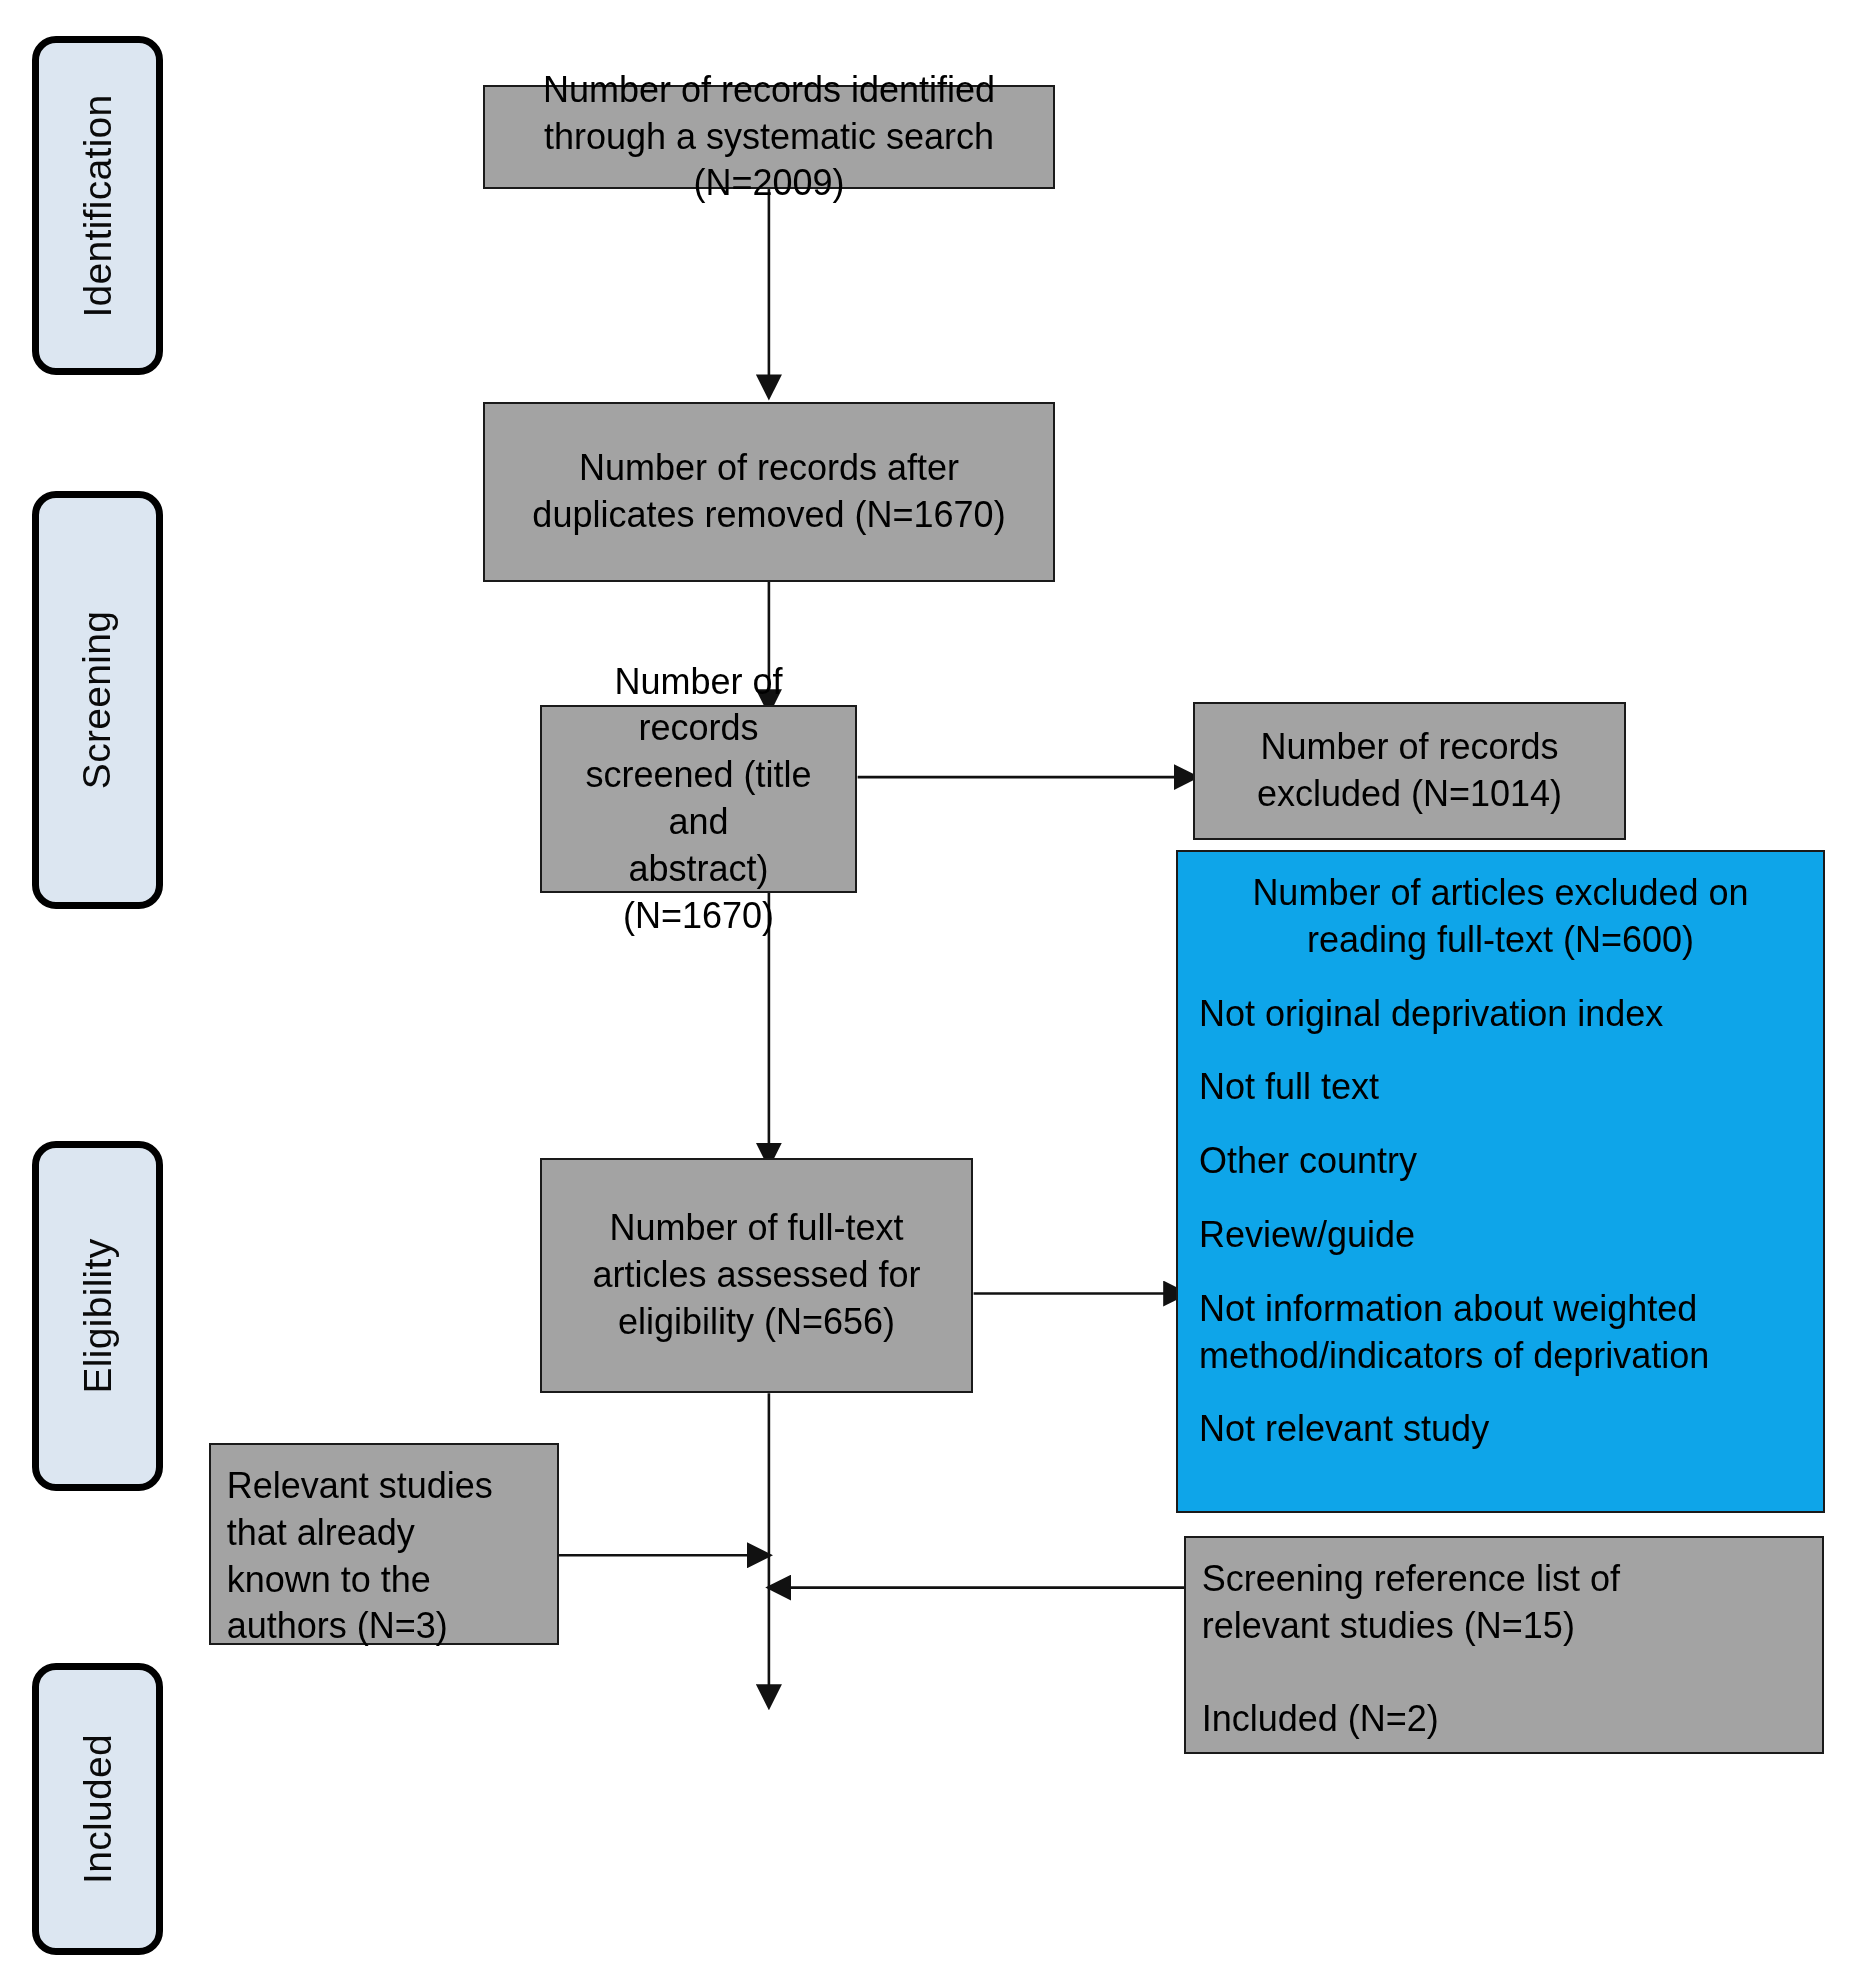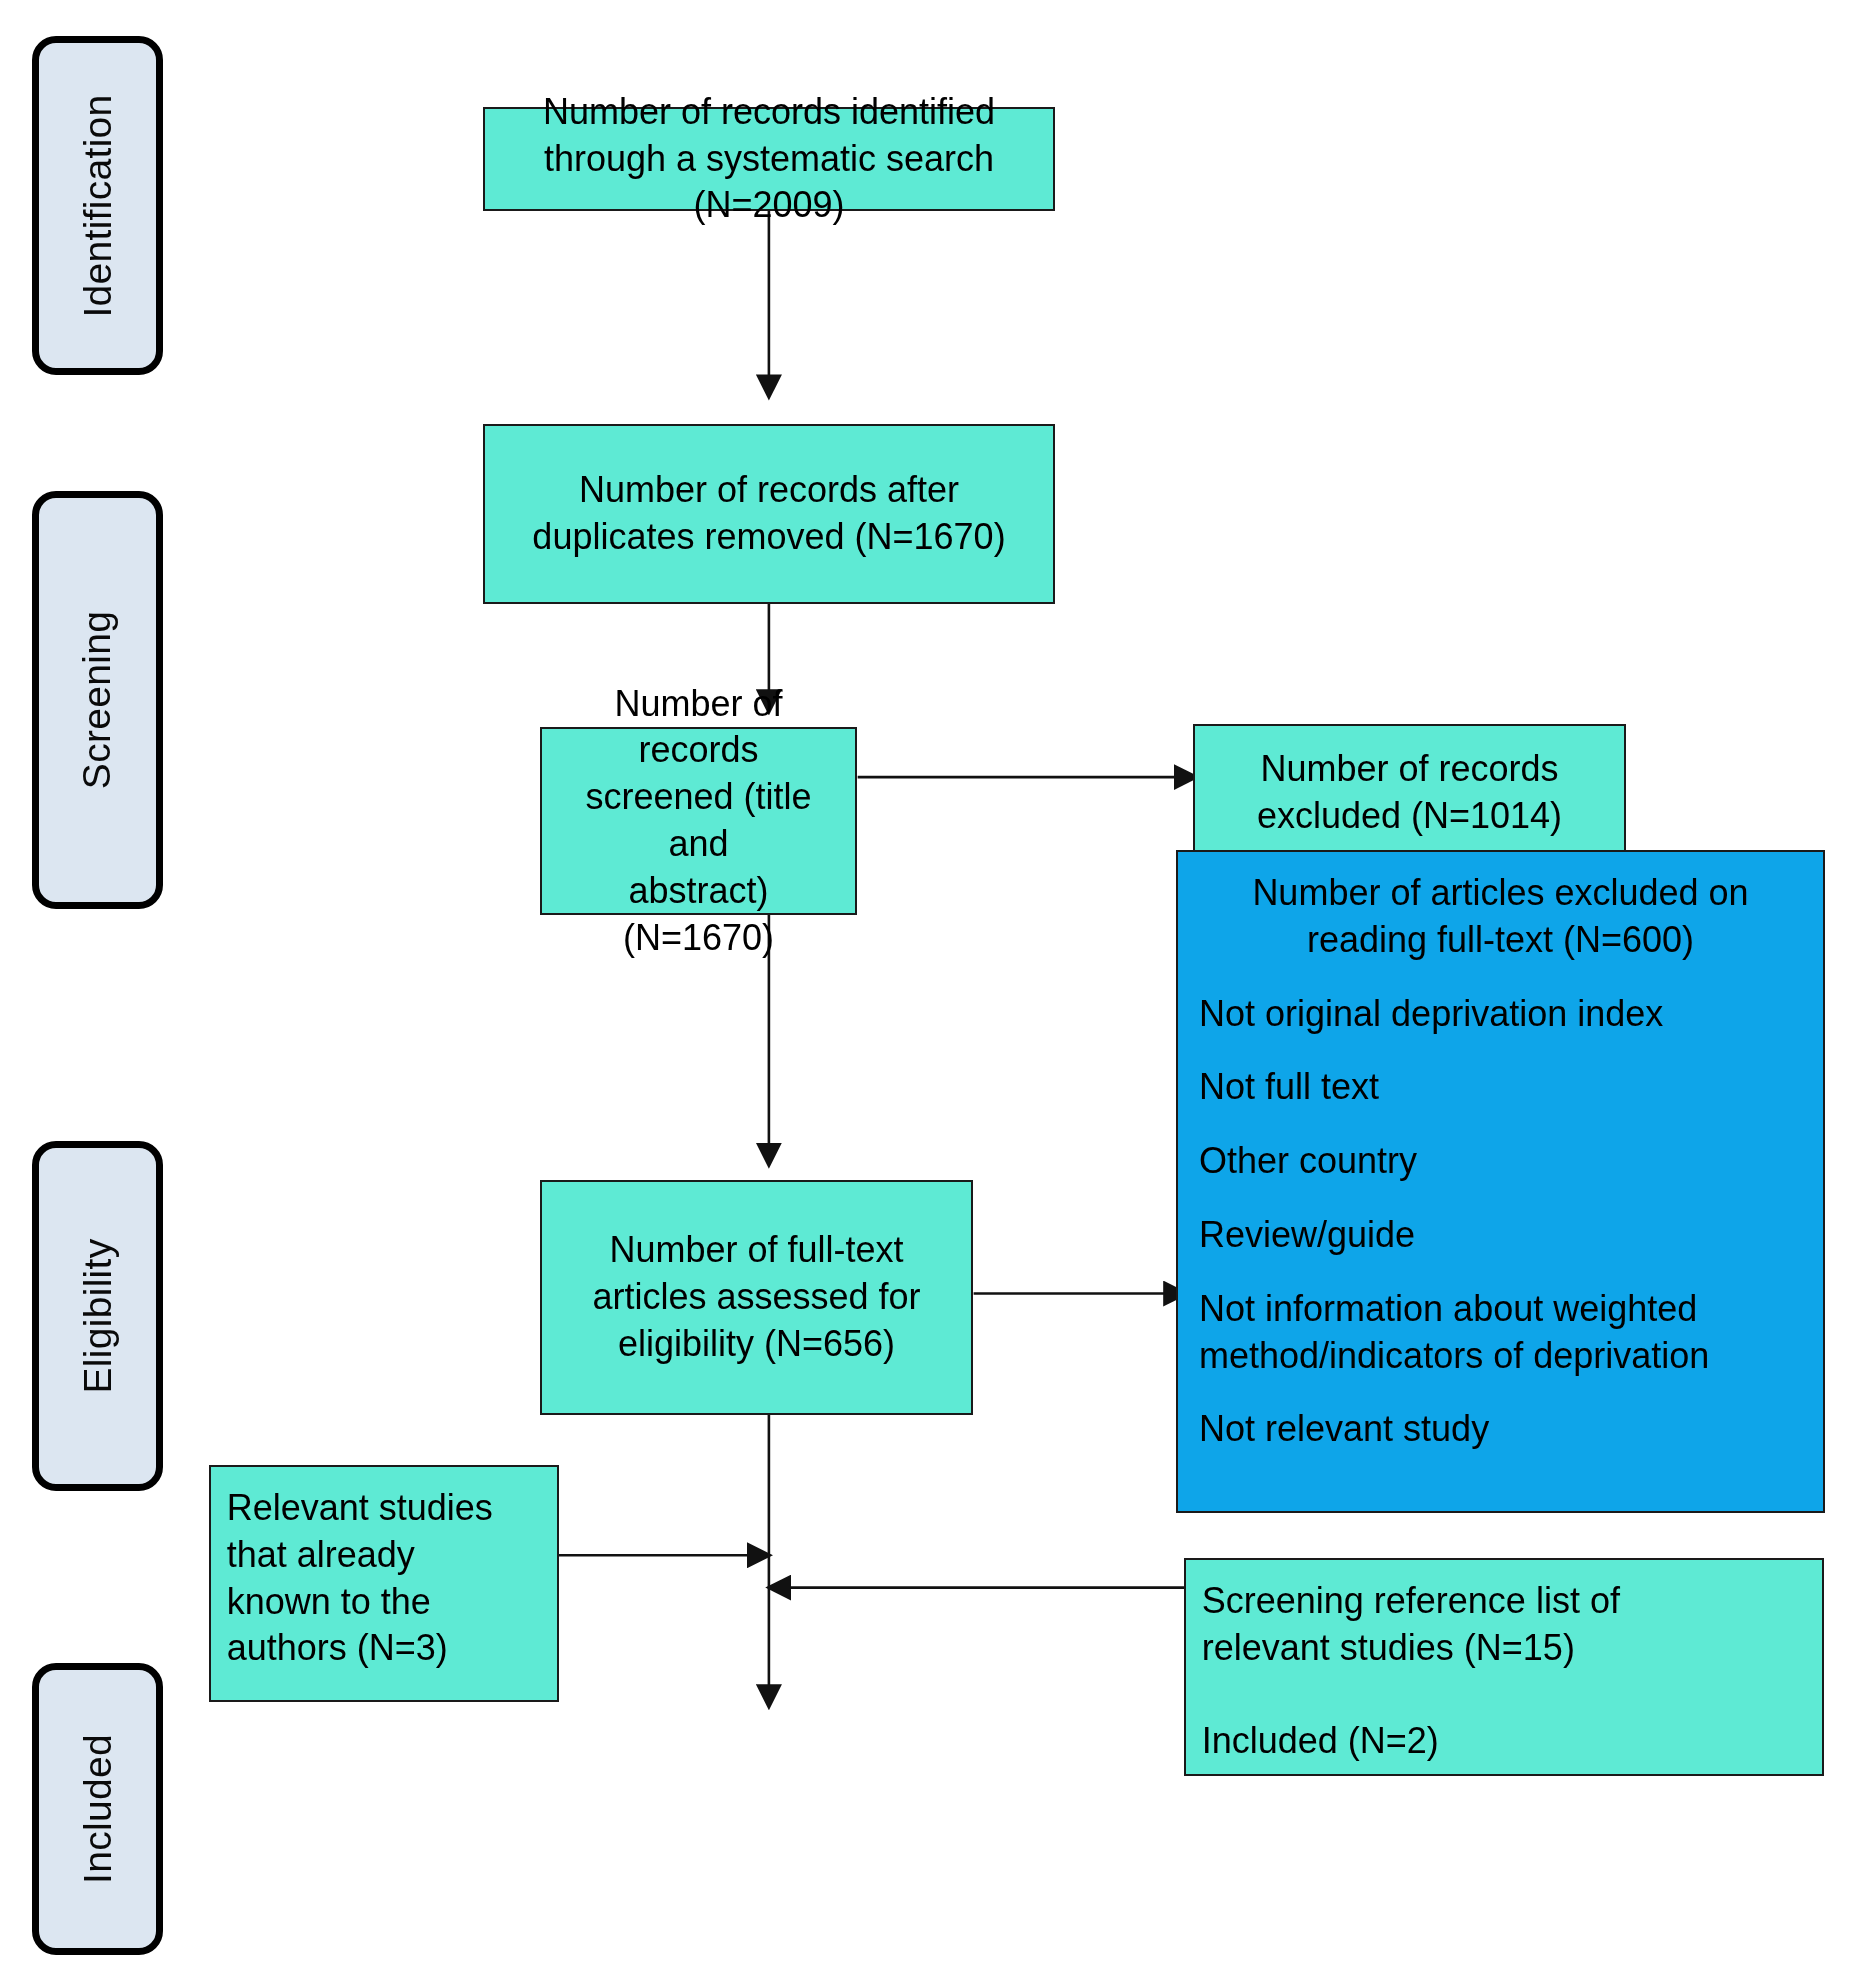--- a/index.html
+++ b/index.html
@@ -20,26 +20,25 @@
     transform:rotate(-90deg);
     white-space:nowrap;
     font-size:39px;
     letter-spacing:0.3px;
     color:#0a0a0a;
   }
 
   
   .fbox{
     position:absolute;
-    background:#5eead4;
+    background:#a3a3a3;
     border:2.1px solid #1a1a1a;
     box-sizing:border-box;
     display:flex;align-items:center;justify-content:center;
     padding:9.4px 13.6px;
-    margin-top:22px;
   }
   .fbox .ftext{
     font-size:36px;
     line-height:1.30;
     text-align:center;
     white-space:pre-line;
     color:#000;
   }
   .fbox.left-align{align-items:flex-start;justify-content:flex-start;padding:18px 15.7px;}
   .fbox.left-align .ftext{text-align:left;}
@@ -134,21 +133,21 @@
     <span class="ftext">Number of records
 excluded (N=1014)</span>
   </div>
 
   <div class="fbox" style="left:540px;top:1158px;width:433px;height:235px;">
     <span class="ftext">Number of full-text
 articles assessed for
 eligibility (N=656)</span>
   </div>
 
-  <div class="fbox left-align" style="left:209px;top:1443px;width:350px;height:237px;">
+  <div class="fbox left-align" style="left:209px;top:1443px;width:350px;height:202px;">
     <span class="ftext">Relevant studies
 that already
 known to the
 authors (N=3)</span>
   </div>
 
   <div class="fbox left-align" style="left:1184px;top:1536px;width:640px;height:218px;">
     <span class="ftext">Screening reference list of
 relevant studies (N=15)
 

